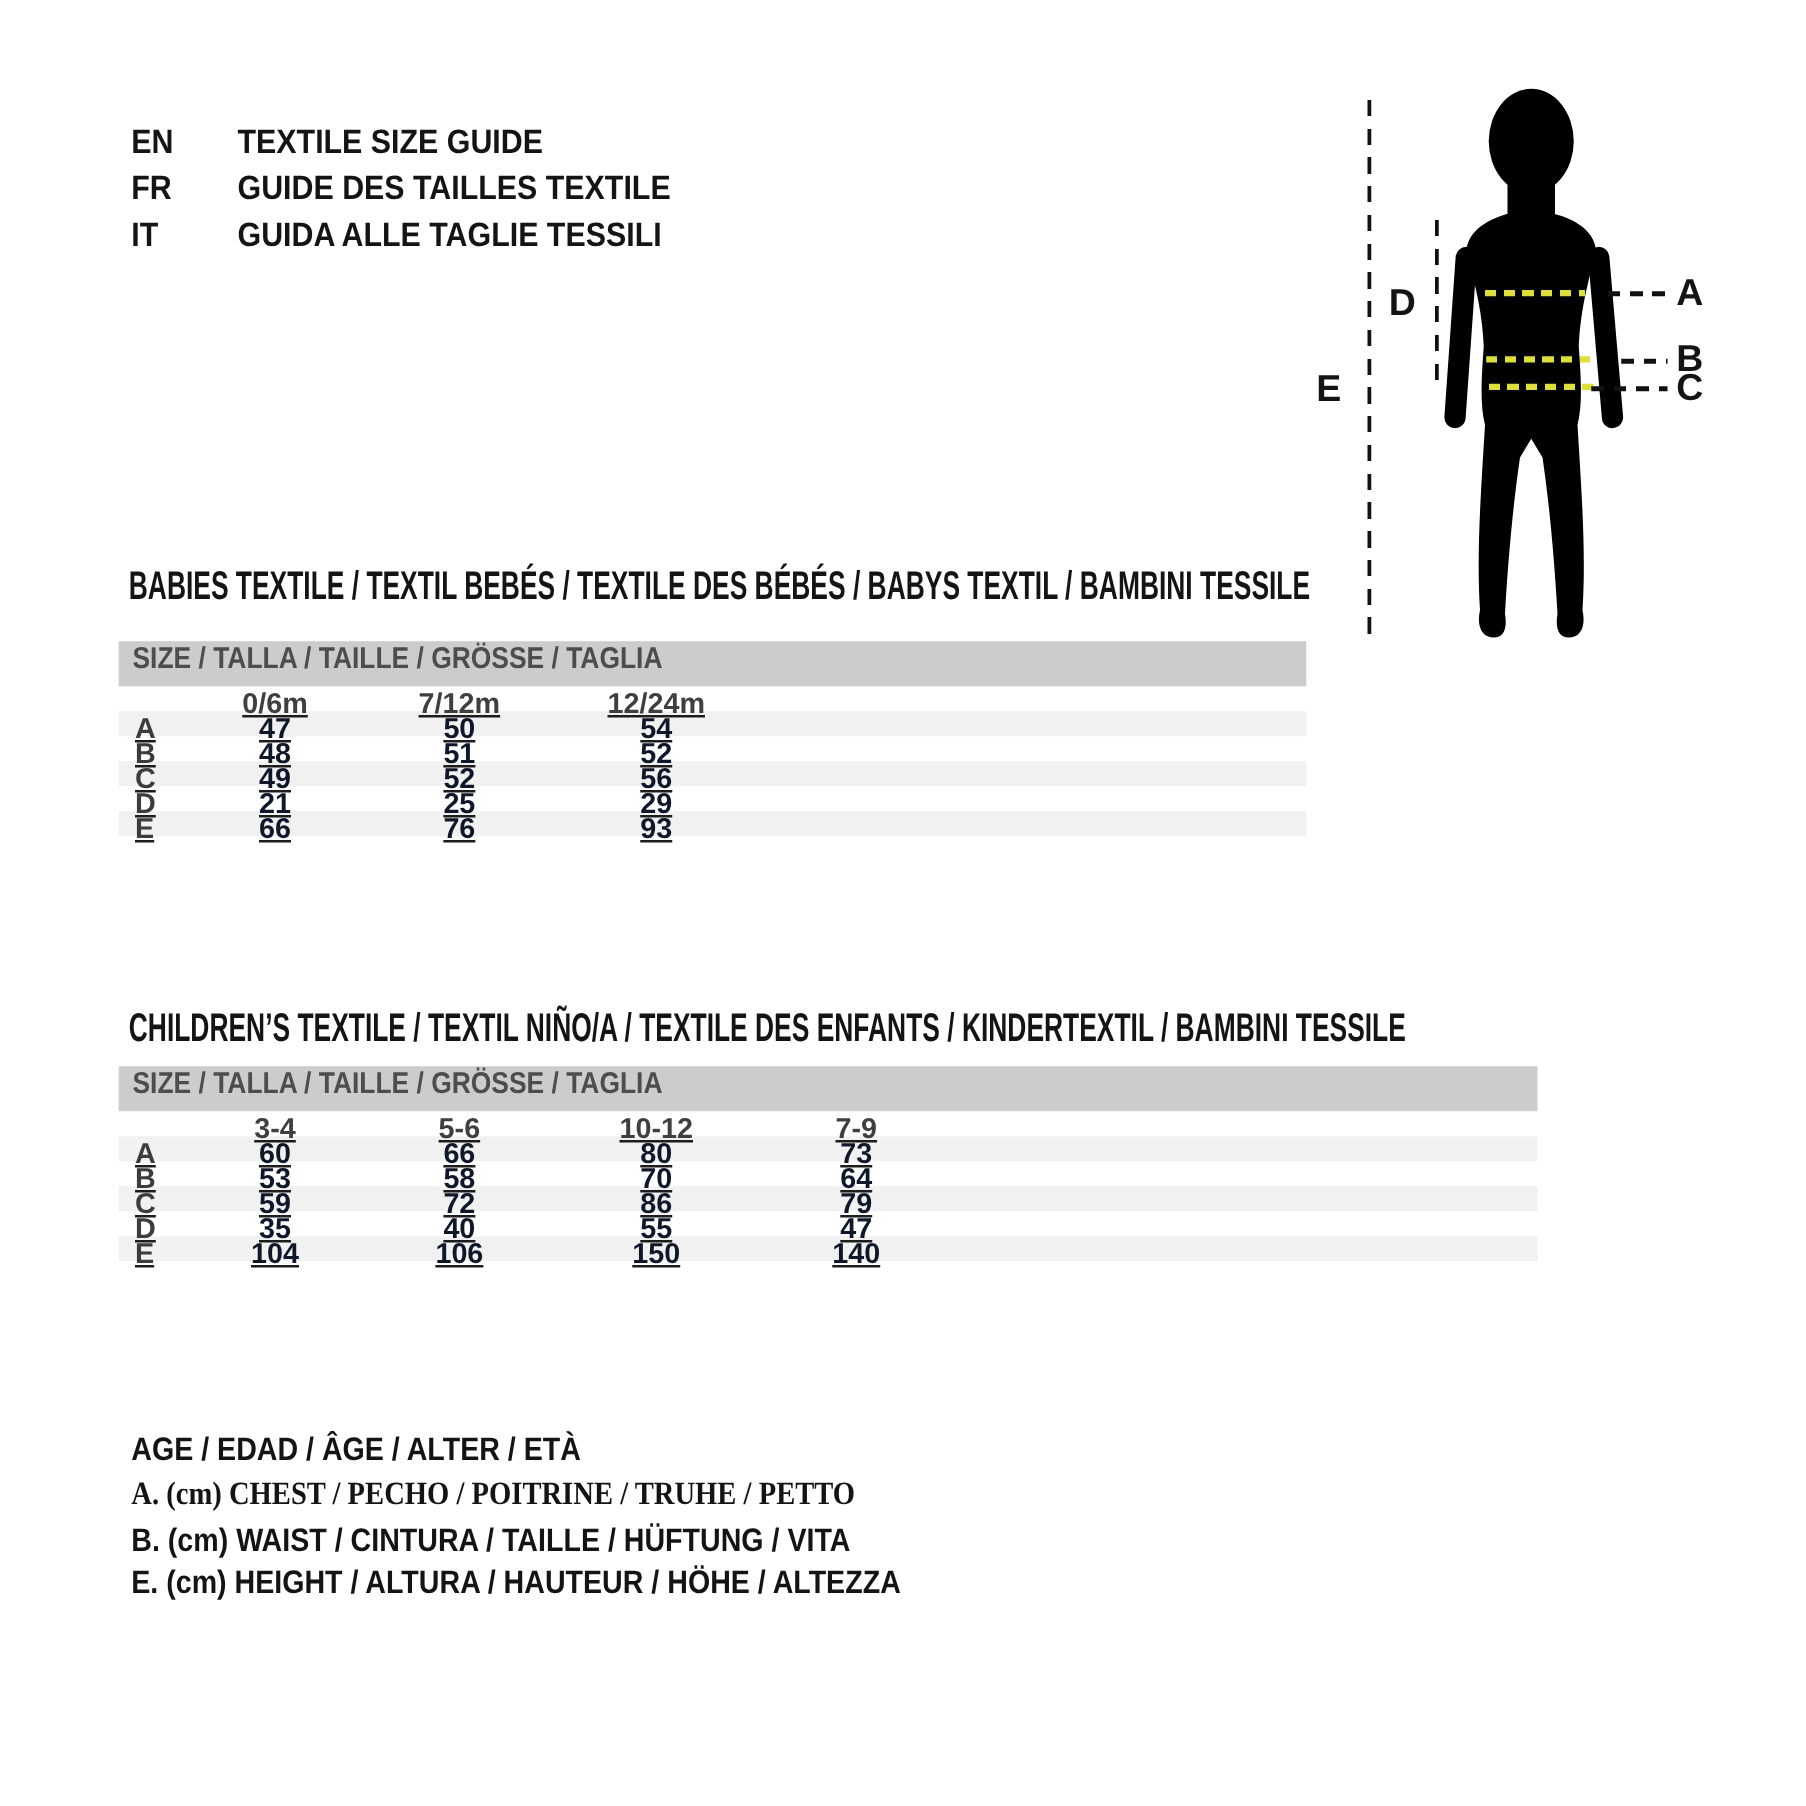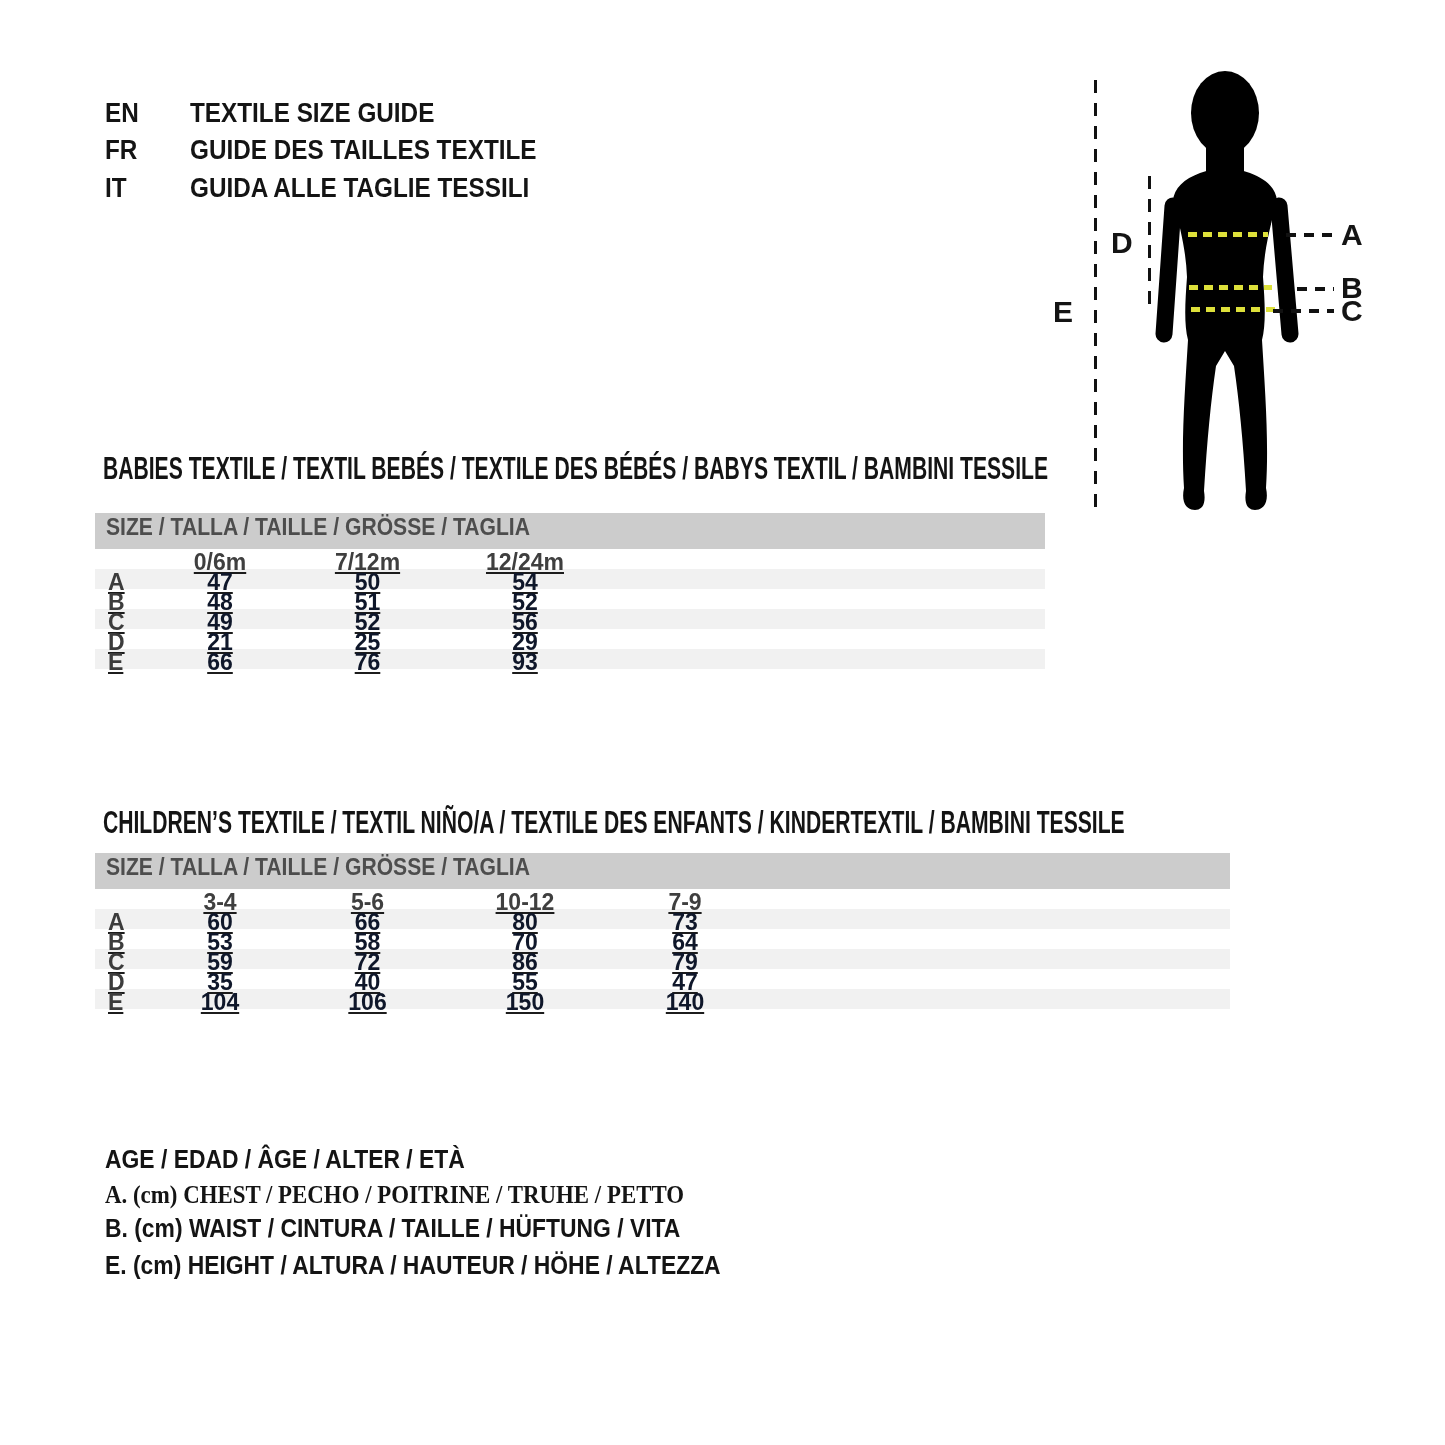--- a/index.html
+++ b/index.html
@@ -207,21 +207,21 @@
     </div>
   </div>
 
   <div class="abs" style="left:105px; top:1142px;">
     <div style="height:35.4px; display:flex; align-items:center;text-align:right;">
       <span class="cond legend-line">AGE / EDAD / ÂGE / ALTER / ETÀ</span>
       </div>
     <div style="height:35.4px; display:flex; align-items:center;font-family:Liberation Serif, serif;">
       <span class="cond legend-line">A. (cm) CHEST / PECHO / POITRINE / TRUHE / PETTO</span>
       </div>
-    <div style="height:35.4px; display:flex; align-items:flex-start;">
+    <div style="height:35.4px; display:flex; align-items:flex-end;">
       <span class="cond legend-line">B. (cm) WAIST / CINTURA / TAILLE / HÜFTUNG / VITA</span>
       </div>
     <div style="height:35.4px; display:flex; align-items:center;">
       <span class="cond legend-line">E. (cm) HEIGHT / ALTURA / HAUTEUR / HÖHE / ALTEZZA</span>
       </div>
   </div>
 
 </div>
 
 </body></html>

